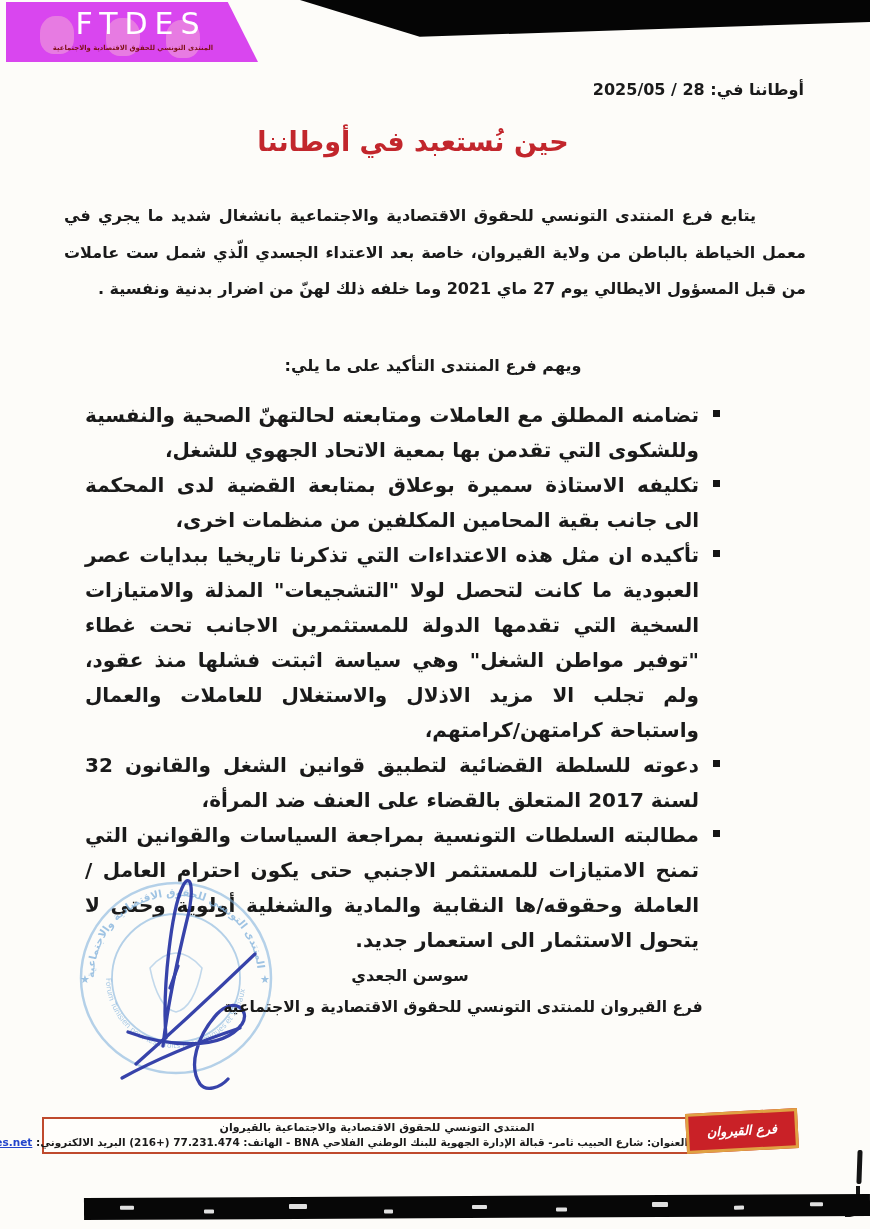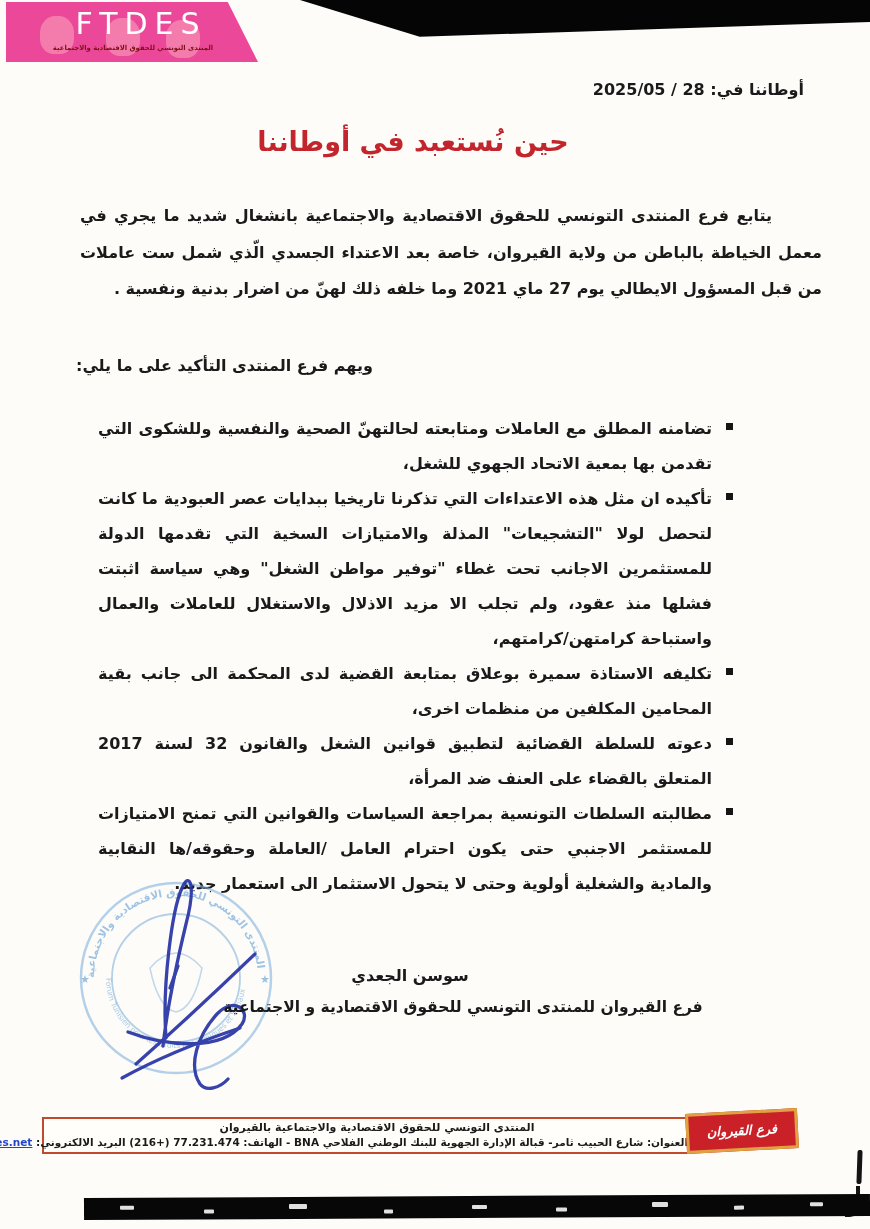--- a/index.html
+++ b/index.html
@@ -1,21 +1,21 @@
 <!DOCTYPE html>
 <html><head>
 <meta charset="utf-8">
 <style>
   html,body{margin:0;padding:0;}
   body{
     width:870px;height:1229px;position:relative;overflow:hidden;
     background:#fdfcf9;font-family:"DejaVu Sans",sans-serif;color:#1a1a1a;
   }
   
-  .banner{position:absolute;left:6px;top:2px;width:252px;height:60px;background:#ec4899;
+  .banner{position:absolute;left:6px;top:2px;width:252px;height:60px;background:#d946ef;
     clip-path:polygon(0 0,88% 0,100% 100%,0 100%);}
   .fist{position:absolute;width:34px;height:38px;border-radius:45% 45% 40% 40%;
     background:rgba(255,210,205,.38);}
   .logo-text{position:absolute;left:40px;top:4px;width:190px;color:#fff;
     font-size:30px;font-weight:400;letter-spacing:7px;text-align:center;}
   .logo-sub{position:absolute;left:22px;top:42px;width:210px;text-align:center;
     font-size:6.8px;font-weight:bold;color:#7e1016;white-space:nowrap;overflow:hidden;}
   .scanband{position:absolute;left:300px;top:0;width:570px;height:40px;background:#050505;
     clip-path:polygon(0 0,100% 0,100% 55%,21% 92%);}
   .bottombar{position:absolute;left:84px;top:1196px;width:786px;height:22px;background:#070707;
@@ -26,25 +26,25 @@
   .mark2{position:absolute;left:845px;top:1186px;width:11px;height:28px;
     border-right:4px solid #141414;border-bottom:3px solid #141414;border-bottom-right-radius:10px;}
   
   .dateline{position:absolute;top:80px;left:0;width:804px;text-align:right;direction:rtl;
     font-size:16px;font-weight:bold;}
   .doc-title{position:absolute;top:126px;left:0;width:870px;text-align:center;direction:rtl;
     font-size:27px;font-weight:bold;color:#c2262c;transform:translateX(-22px);}
   
   .rtl{direction:rtl;}
   .p1{position:absolute;top:198px;left:64px;width:742px;font-size:16px;font-weight:bold;
-    line-height:36.5px;text-align:justify;text-align-last:right;text-indent:50px;margin-left:16px;}
-  .intro{position:absolute;top:356px;left:76px;width:742px;font-size:16px;font-weight:bold;
-    text-align:left;}
-  ul.bullets{position:absolute;top:398px;left:85px;width:640px;margin:13px;padding:0;
-    list-style:none;font-size:16px;font-weight:bold;line-height:35px;}
+    line-height:36.5px;text-align:justify;text-align-last:right;text-indent:50px;}
+  .intro{position:absolute;top:356px;left:62px;width:742px;font-size:16px;font-weight:bold;
+    text-align:center;}
+  ul.bullets{position:absolute;top:398px;left:85px;width:640px;margin:0;padding:0;
+    list-style:none;font-size:20px;font-weight:bold;line-height:35px;}
   ul.bullets li{position:relative;padding-right:26px;text-align:justify;text-align-last:right;}
   ul.bullets li::before{content:"";position:absolute;right:5px;top:12px;width:7px;height:7px;background:#151515;}
   
   .stamp,.autograph{position:absolute;left:70px;top:866px;}
   .sig-name{position:absolute;top:966px;left:0;width:870px;text-align:center;direction:rtl;
     font-size:16px;font-weight:bold;transform:translateX(-25px);}
   .sig-org{position:absolute;top:998px;left:0;width:870px;text-align:center;direction:rtl;
     font-size:15.5px;font-weight:bold;transform:translateX(28px);}
   
   .footer-box{position:absolute;left:42px;top:1117px;width:648px;height:37px;box-sizing:border-box;
@@ -75,22 +75,22 @@
 </div>
 
 <div class="doc-title">حين نُستعبد في أوطاننا</div>
 
 <div class="p1 rtl">يتابع فرع المنتدى التونسي للحقوق الاقتصادية والاجتماعية بانشغال شديد ما يجري في معمل الخياطة بالباطن من ولاية القيروان، خاصة بعد الاعتداء الجسدي الّذي شمل ست عاملات من قبل المسؤول الايطالي يوم 27 ماي 2021 وما خلفه ذلك لهنّ من اضرار بدنية ونفسية .</div>
 
 <div class="intro rtl">ويهم فرع المنتدى التأكيد على ما يلي:</div>
 
 <ul class="bullets rtl">
   <li>تضامنه المطلق مع العاملات ومتابعته لحالتهنّ الصحية والنفسية وللشكوى التي تقدمن بها بمعية الاتحاد الجهوي للشغل،</li>
+  <li>تكليفه الاستاذة سميرة بوعلاق بمتابعة القضية لدى المحكمة الى جانب بقية المحامين المكلفين من منظمات اخرى،</li>
   <li>تأكيده ان مثل هذه الاعتداءات التي تذكرنا تاريخيا ببدايات عصر العبودية ما كانت لتحصل لولا "التشجيعات" المذلة والامتيازات السخية التي تقدمها الدولة للمستثمرين الاجانب تحت غطاء "توفير مواطن الشغل" وهي سياسة اثبتت فشلها منذ عقود، ولم تجلب الا مزيد الاذلال والاستغلال للعاملات والعمال واستباحة كرامتهن/كرامتهم،</li>
-  <li>تكليفه الاستاذة سميرة بوعلاق بمتابعة القضية لدى المحكمة الى جانب بقية المحامين المكلفين من منظمات اخرى،</li>
   <li>دعوته للسلطة القضائية لتطبيق قوانين الشغل والقانون 32 لسنة 2017 المتعلق بالقضاء على العنف ضد المرأة،</li>
   <li>مطالبته السلطات التونسية بمراجعة السياسات والقوانين التي تمنح الامتيازات للمستثمر الاجنبي حتى يكون احترام العامل /العاملة وحقوقه/ها النقابية والمادية والشغلية أولوية وحتى لا يتحول الاستثمار الى استعمار جديد.</li>
 </ul>
 
 <svg class="stamp" width="212" height="225" viewBox="0 0 212 225" xmlns="http://www.w3.org/2000/svg" xmlns:xlink="http://www.w3.org/1999/xlink">
   <g fill="none" stroke="#85b4dd" opacity="0.6">
     <circle cx="106" cy="112" r="95" stroke-width="2.5"></circle>
     <circle cx="106" cy="112" r="64" stroke-width="1.8"></circle>
   </g>
   <defs>

